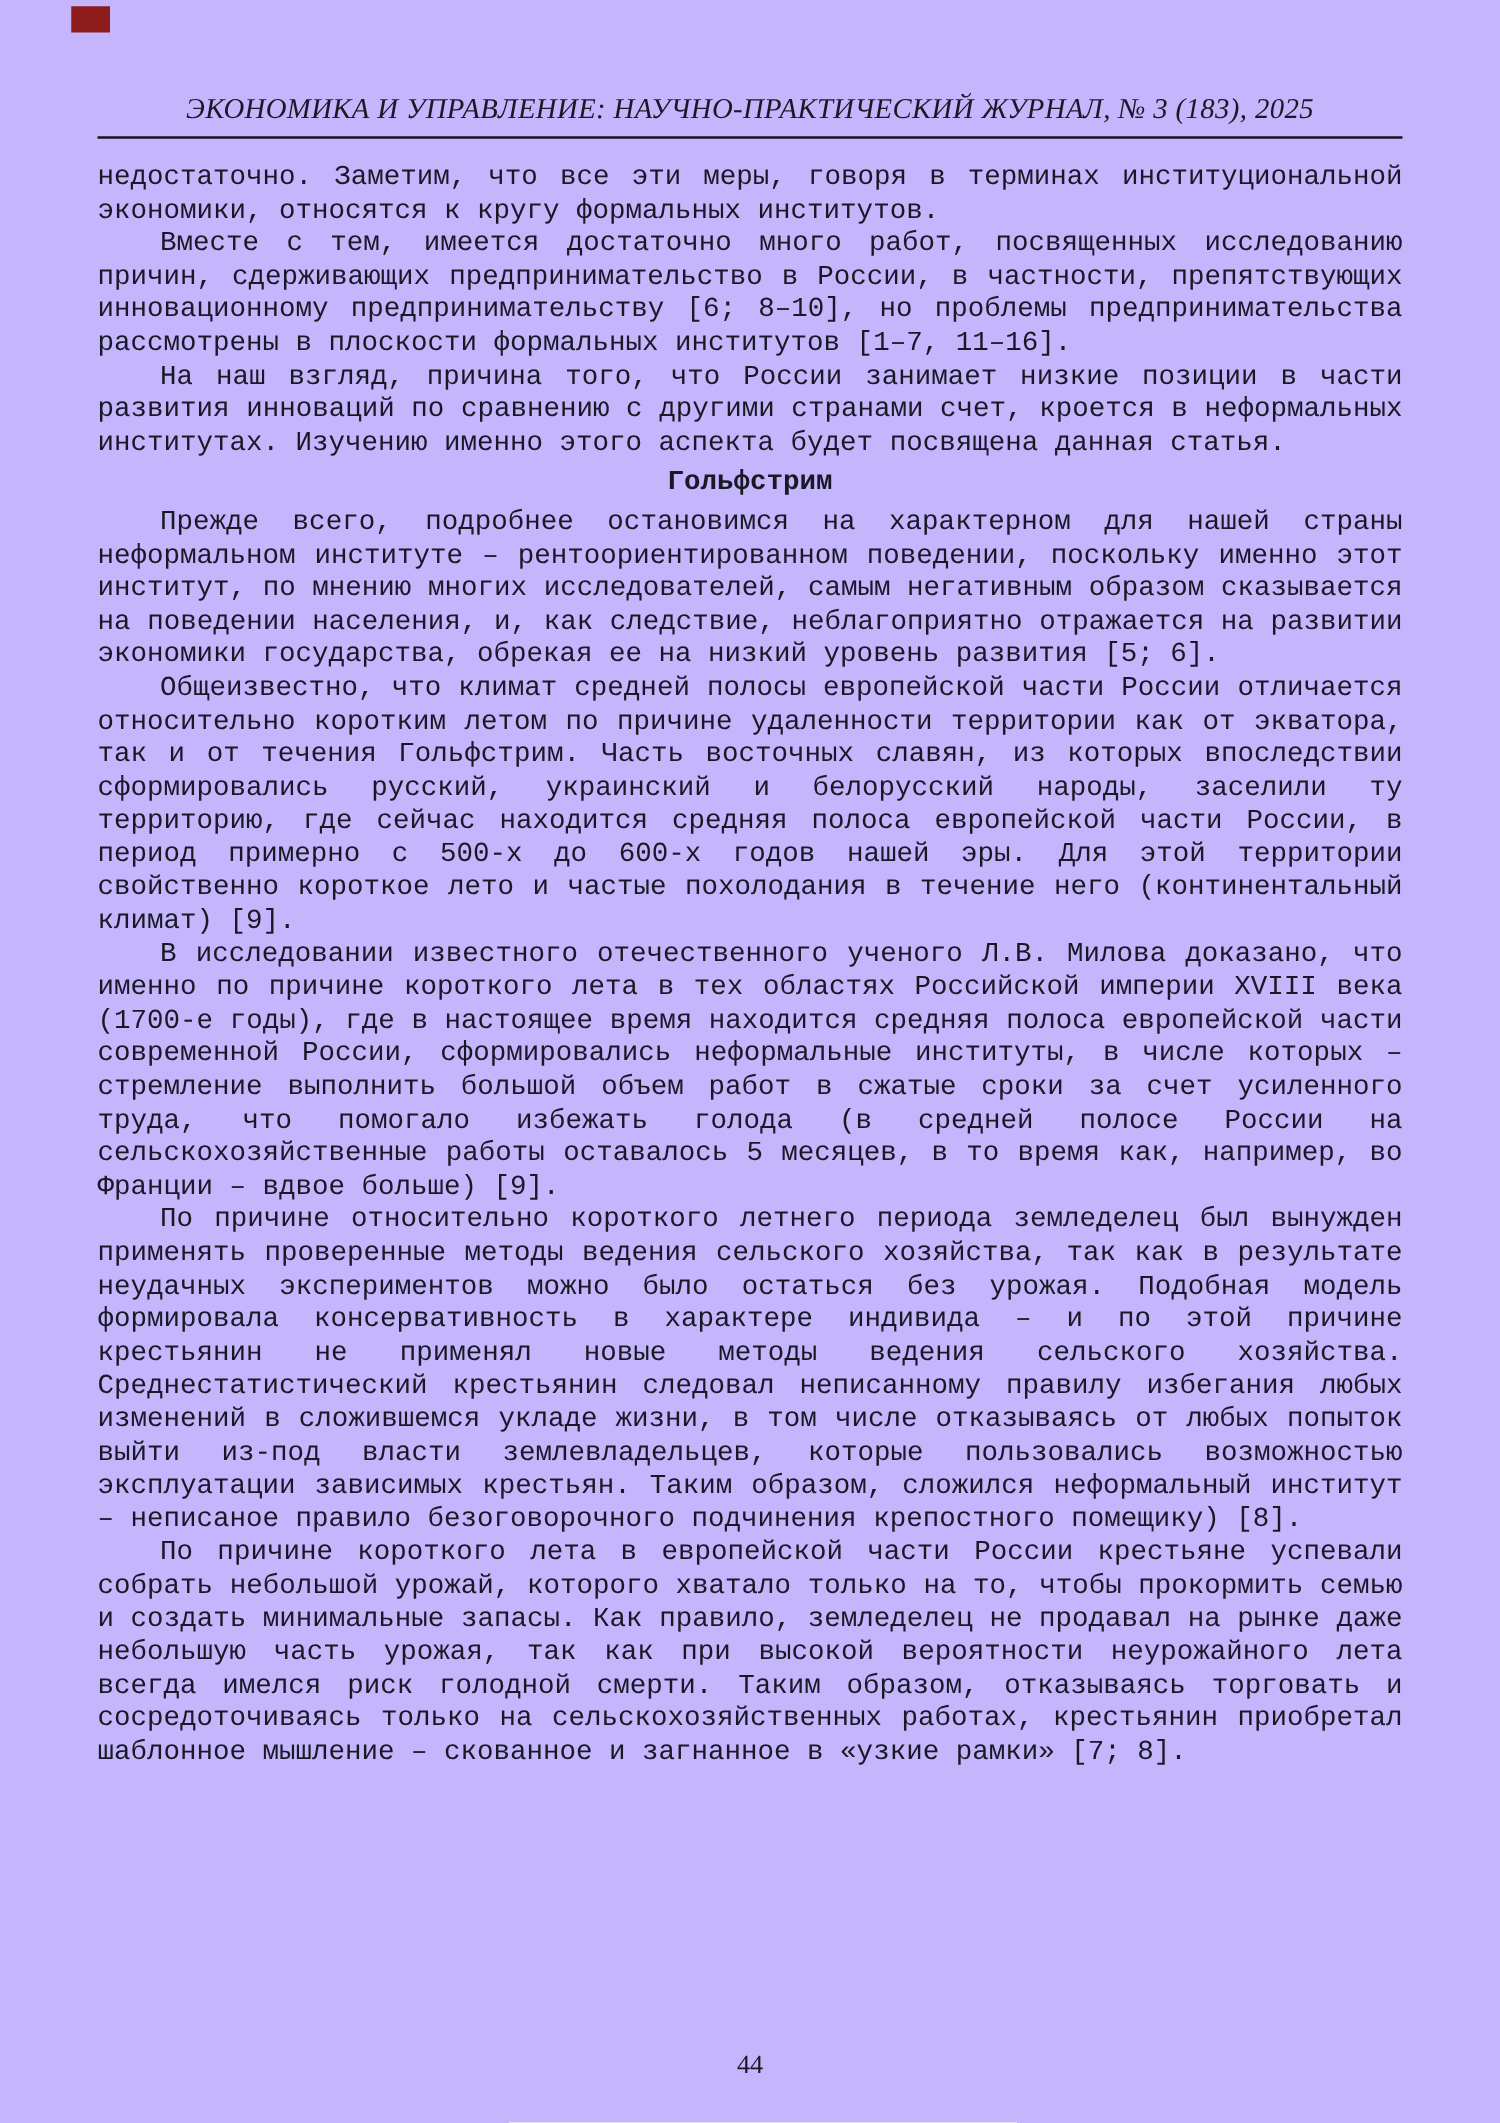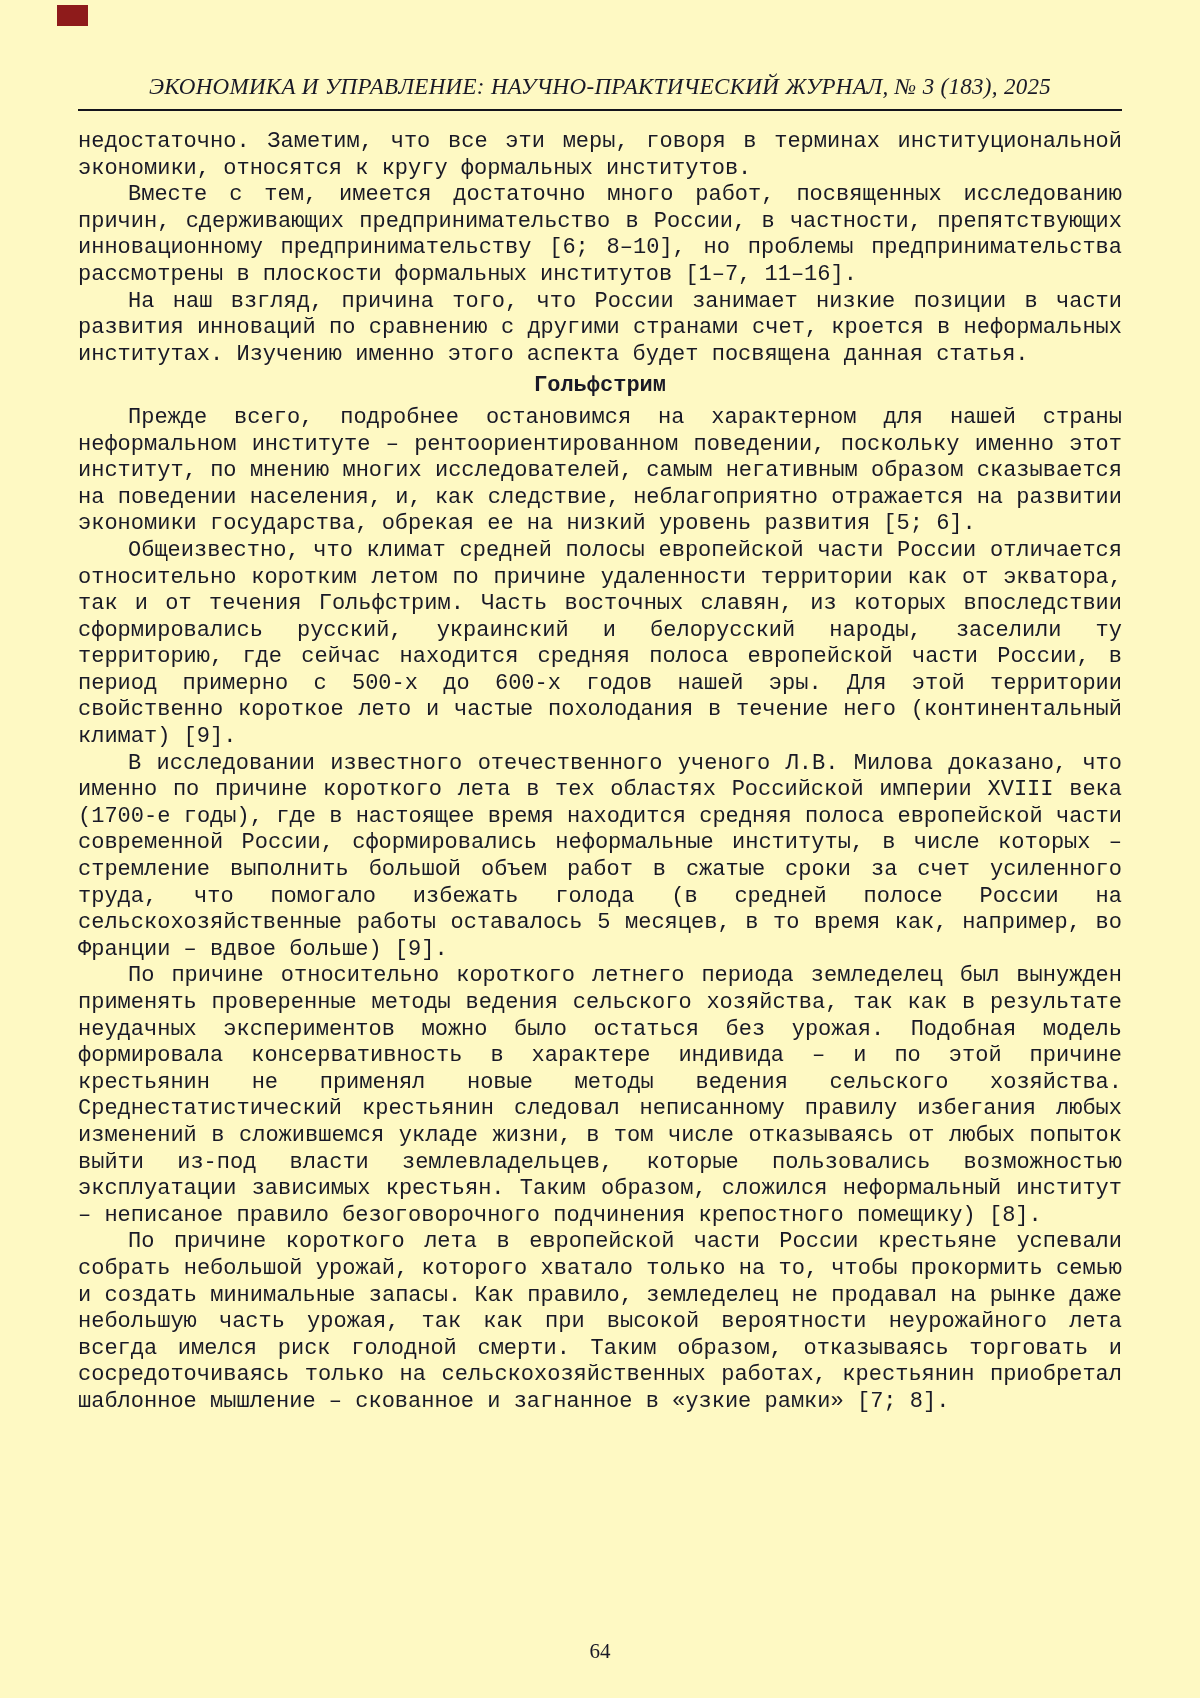--- a/index.html
+++ b/index.html
@@ -3,21 +3,21 @@
 <meta charset="utf-8">
 <title>Journal page</title>
 <style>
   * { box-sizing: border-box; }
   html, body { margin: 0; padding: 0; background: #ffffff; }
   .page {
     position: relative;
     width: 1200px;
     height: 1698px;
     margin: 0 auto;
-    background: #fef9c3;
+    background: #c4b5fd;
     font-family: "Liberation Serif", "DejaVu Serif", serif;
     color: #191926;
     overflow: hidden;
   }
   .corner-mark {
     position: absolute;
     left: 57px;
     top: 5px;
     width: 31px;
     height: 21px;
@@ -86,15 +86,15 @@
 
     <h2 class="section-heading">Гольфстрим</h2>
 
     <p class="para">Прежде всего, подробнее остановимся на характерном для нашей страны неформальном институте – рентоориентированном поведении, поскольку именно этот институт, по мнению многих исследователей, самым негативным образом сказывается на поведении населения, и, как следствие, неблагоприятно отражается на развитии экономики государства, обрекая ее на низкий уровень развития [5; 6].</p>
     <p class="para">Общеизвестно, что климат средней полосы европейской части России отличается относительно коротким летом по причине удаленности территории как от экватора, так и от течения Гольфстрим. Часть восточных славян, из которых впоследствии сформировались русский, украинский и белорусский народы, заселили ту территорию, где сейчас находится средняя полоса европейской части России, в период примерно с 500-х до 600-х годов нашей эры. Для этой территории свойственно короткое лето и частые похолодания в течение него (континентальный климат) [9].</p>
     <p class="para">В исследовании известного отечественного ученого Л.В. Милова доказано, что именно по причине короткого лета в тех областях Российской империи XVIII века (1700-е годы), где в настоящее время находится средняя полоса европейской части современной России, сформировались неформальные институты, в числе которых – стремление выполнить большой объем работ в сжатые сроки за счет усиленного труда, что помогало избежать голода (в средней полосе России на сельскохозяйственные работы оставалось 5 месяцев, в то время как, например, во Франции – вдвое больше) [9].</p>
     <p class="para">По причине относительно короткого летнего периода земледелец был вынужден применять проверенные методы ведения сельского хозяйства, так как в результате неудачных экспериментов можно было остаться без урожая. Подобная модель формировала консервативность в характере индивида – и по этой причине крестьянин не применял новые методы ведения сельского хозяйства. Среднестатистический крестьянин следовал неписанному правилу избегания любых изменений в сложившемся укладе жизни, в том числе отказываясь от любых попыток выйти из-под власти землевладельцев, которые пользовались возможностью эксплуатации зависимых крестьян. Таким образом, сложился неформальный институт – неписаное правило безоговорочного подчинения крепостного помещику) [8].</p>
     <p class="para">По причине короткого лета в европейской части России крестьяне успевали собрать небольшой урожай, которого хватало только на то, чтобы прокормить семью и создать минимальные запасы. Как правило, земледелец не продавал на рынке даже небольшую часть урожая, так как при высокой вероятности неурожайного лета всегда имелся риск голодной смерти. Таким образом, отказываясь торговать и сосредоточиваясь только на сельскохозяйственных работах, крестьянин приобретал шаблонное мышление – скованное и загнанное в «узкие рамки» [7; 8].</p>
   </div>
 
-  <div class="page-number">64</div>
+  <div class="page-number">44</div>
 
 </div>
 
 </body></html>

